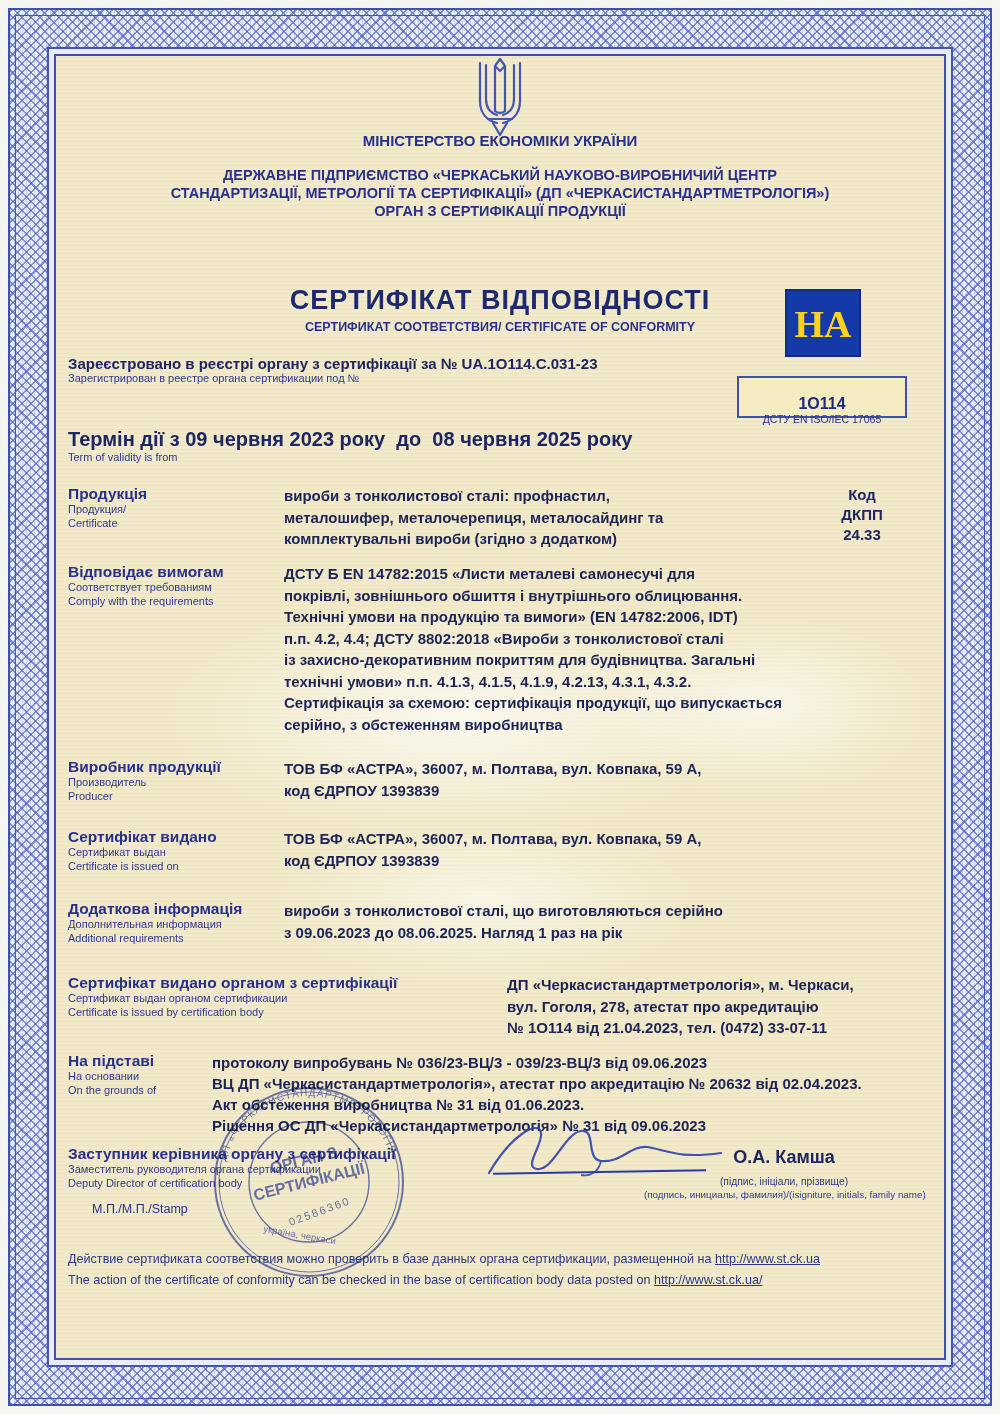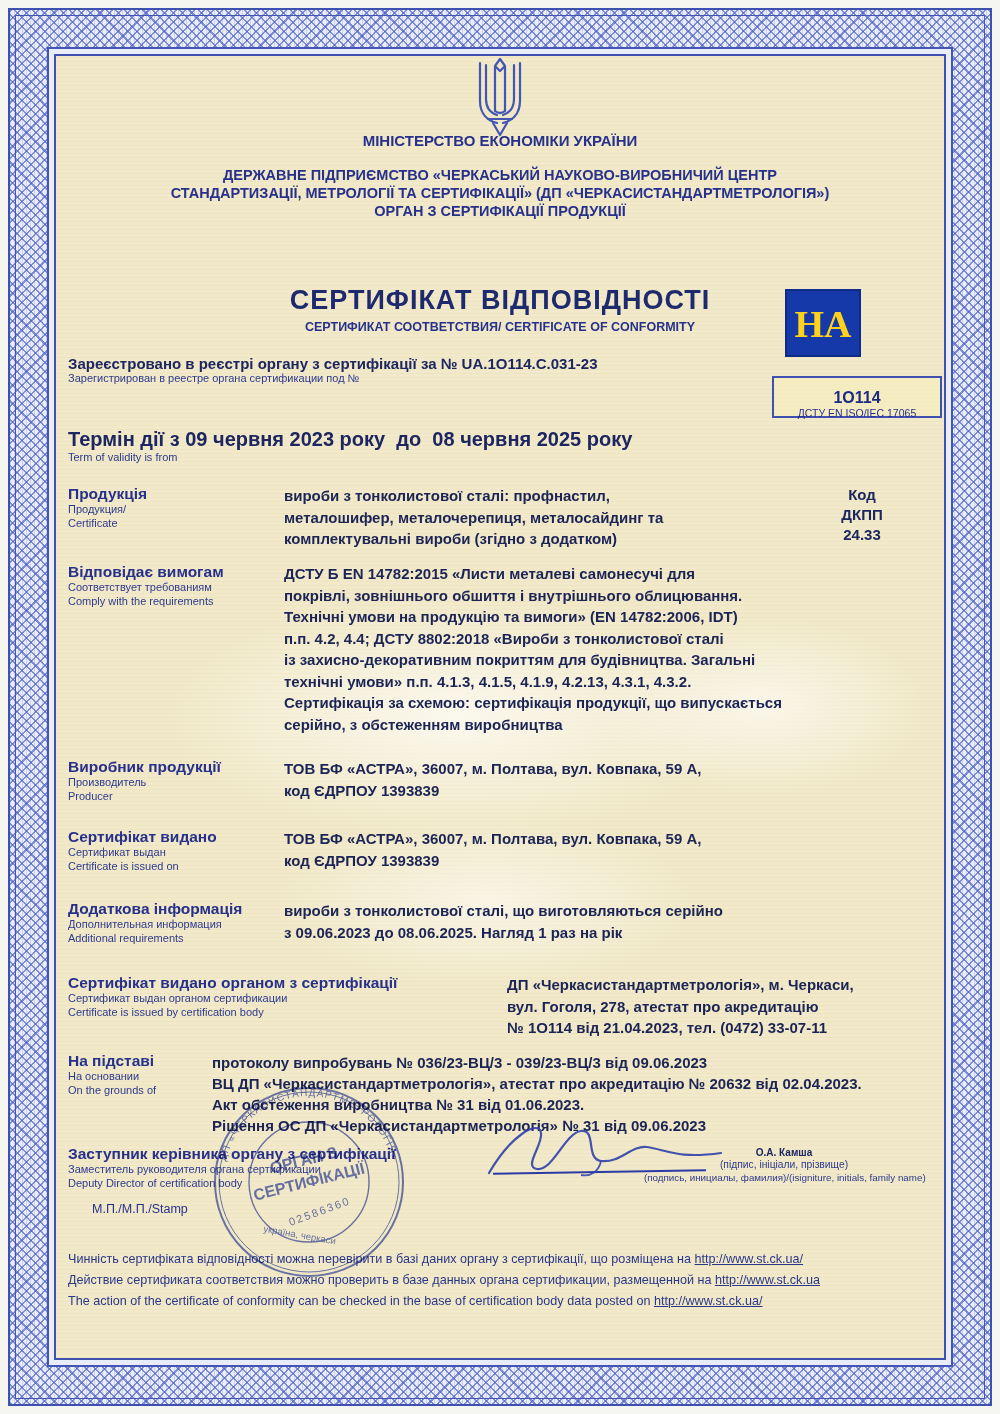--- a/index.html
+++ b/index.html
@@ -34,34 +34,34 @@
   .centered{text-align:center;}
   .emblem{position:absolute;top:1px;left:calc(50% - 32px);z-index:2;}
   .hdr{position:absolute;top:76px;left:0;right:0;text-align:center;z-index:2;
        font-weight:bold;font-size:14.5px;line-height:18px;color:#27318c;}
   .hdr .h1{margin-bottom:16px;font-size:15px;}
   .title-main{font-weight:bold;font-size:27px;letter-spacing:1px;color:#1e2a6e;line-height:30px;}
   .title-sub{font-weight:bold;font-size:12.5px;margin-top:5px;color:#27318c;}
   .acc-logo{position:absolute;left:729px;top:233px;width:76px;height:68px;background:#1539a8;
             display:flex;align-items:center;justify-content:center;z-index:3;border:2px solid #0e2b85;}
   .acc-box{position:absolute;left:681px;top:320px;width:170px;height:42px;border:2px solid #3f51b0;
-           background:rgba(245,236,190,.75);text-align:center;z-index:3;padding-top:11px;margin-left:35px;}
+           background:rgba(245,236,190,.75);text-align:center;z-index:3;padding-top:17px;}
   .acc-num{font-weight:bold;font-size:16px;color:#1c2a80;line-height:18px;}
   .acc-std{font-size:10.5px;color:#27318c;line-height:13px;}
   .bold-line{font-weight:bold;font-size:15px;color:#1d2660;white-space:pre-wrap;}
   .sub-line{font-size:11px;line-height:13.5px;color:#2e3a8e;}
   .lab{position:absolute;left:12px;top:0;}
   .lab-uk{font-weight:bold;font-size:15.5px;color:#27308a;line-height:18px;}
   .cont{position:absolute;left:228px;top:0;font-weight:bold;font-size:15px;line-height:21.5px;
         color:#1c2456;white-space:pre-wrap;}
   .code{position:absolute;right:36px;top:0;width:92px;text-align:center;font-weight:bold;
         font-size:15px;line-height:20px;color:#1d2660;}
   .sigline{position:absolute;left:437px;top:26px;width:213px;border-bottom:2px solid #2b3ca5;transform:rotate(-1deg);}
   .sigright{position:absolute;right:20px;top:2px;width:280px;text-align:center;}
-  .signame{font-weight:bold;font-size:10px;color:#1d2660;margin-bottom:0;}
+  .signame{font-weight:bold;font-size:18px;color:#1d2660;margin-bottom:7px;}
   .caption{font-size:10.3px;line-height:13px;color:#2e3a8e;white-space:nowrap;}
   .mp{position:absolute;left:36px;top:57px;font-size:12.5px;color:#27318c;}
   .f-line{font-size:12.6px;line-height:21px;color:#2b3788;padding-left:12px;padding-right:12px;}
   .f-line a{color:#2b3788;text-decoration:underline;}
   .stamp{position:absolute;left:138px;top:1011px;z-index:4;mix-blend-mode:multiply;opacity:.85;}
   .scribble{position:absolute;left:425px;top:-30px;z-index:4;}
 </style>
 </head>
 <body>
 
@@ -246,23 +246,20 @@
         </text>
         <text x="115" y="98" text-anchor="middle" font-size="16" font-weight="bold" transform="rotate(-14 115 115)">ОРГАН З</text>
         <text x="115" y="120" text-anchor="middle" font-size="16" font-weight="bold" transform="rotate(-14 115 115)">СЕРТИФІКАЦІЇ</text>
         <text x="115" y="150" text-anchor="middle" font-size="11" letter-spacing="2" transform="rotate(-20 115 115)">02586360</text>
         <text x="115" y="172" text-anchor="middle" font-size="9.5" transform="rotate(10 115 115)">україна, черкаси</text>
       </g>
     </svg>
 
     <div class="row" style="top:1193px;">
       <div class="f-line">
-        <span>Чинність сертифіката відповідності можна перевірити в базі даних органу з сертифікації, що розміщена на </span><a href="#">http://www.st.ck.ua/</a>
-      </div>
-      <div class="f-line">
         <span>Действие сертификата соответствия можно проверить в базе данных органа сертификации, размещенной на </span><a href="#">http://www.st.ck.ua</a>
       </div>
       <div class="f-line">
         <span>The action of the certificate of conformity can be checked in the base of certification body data posted on </span><a href="#">http://www.st.ck.ua/</a>
       </div>
     </div>
 
   </div>
  </div>
 </div>

